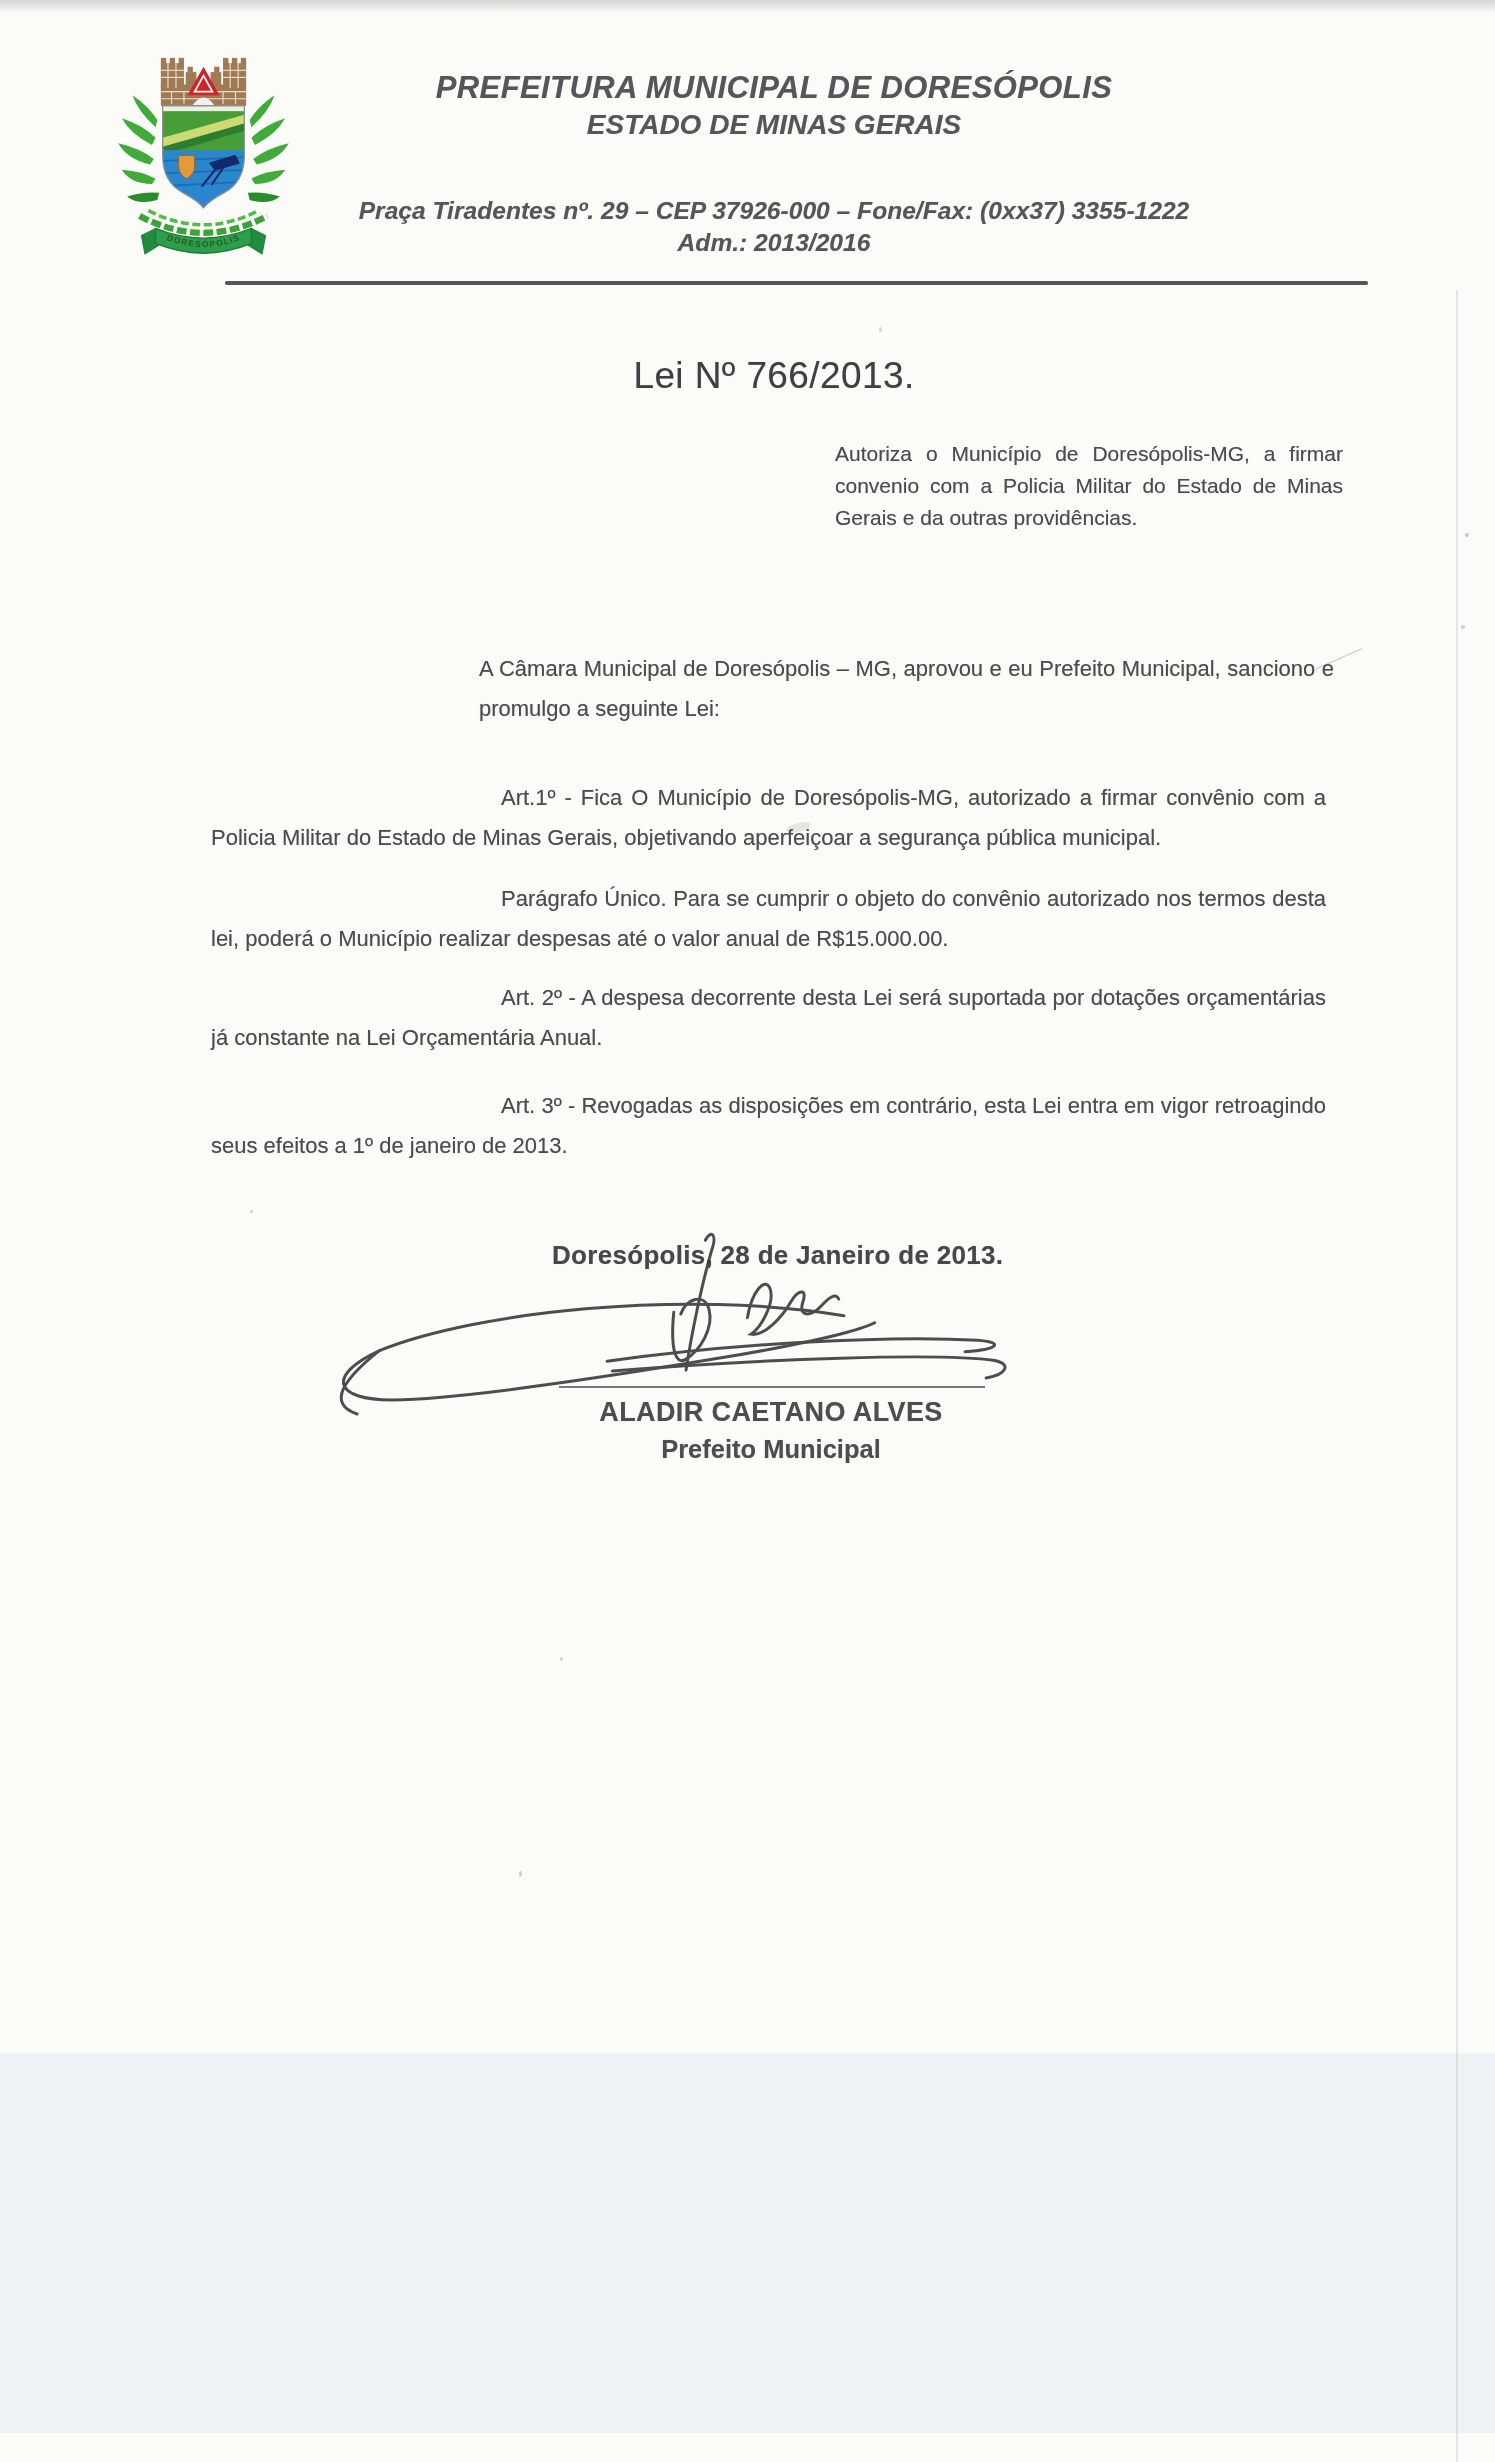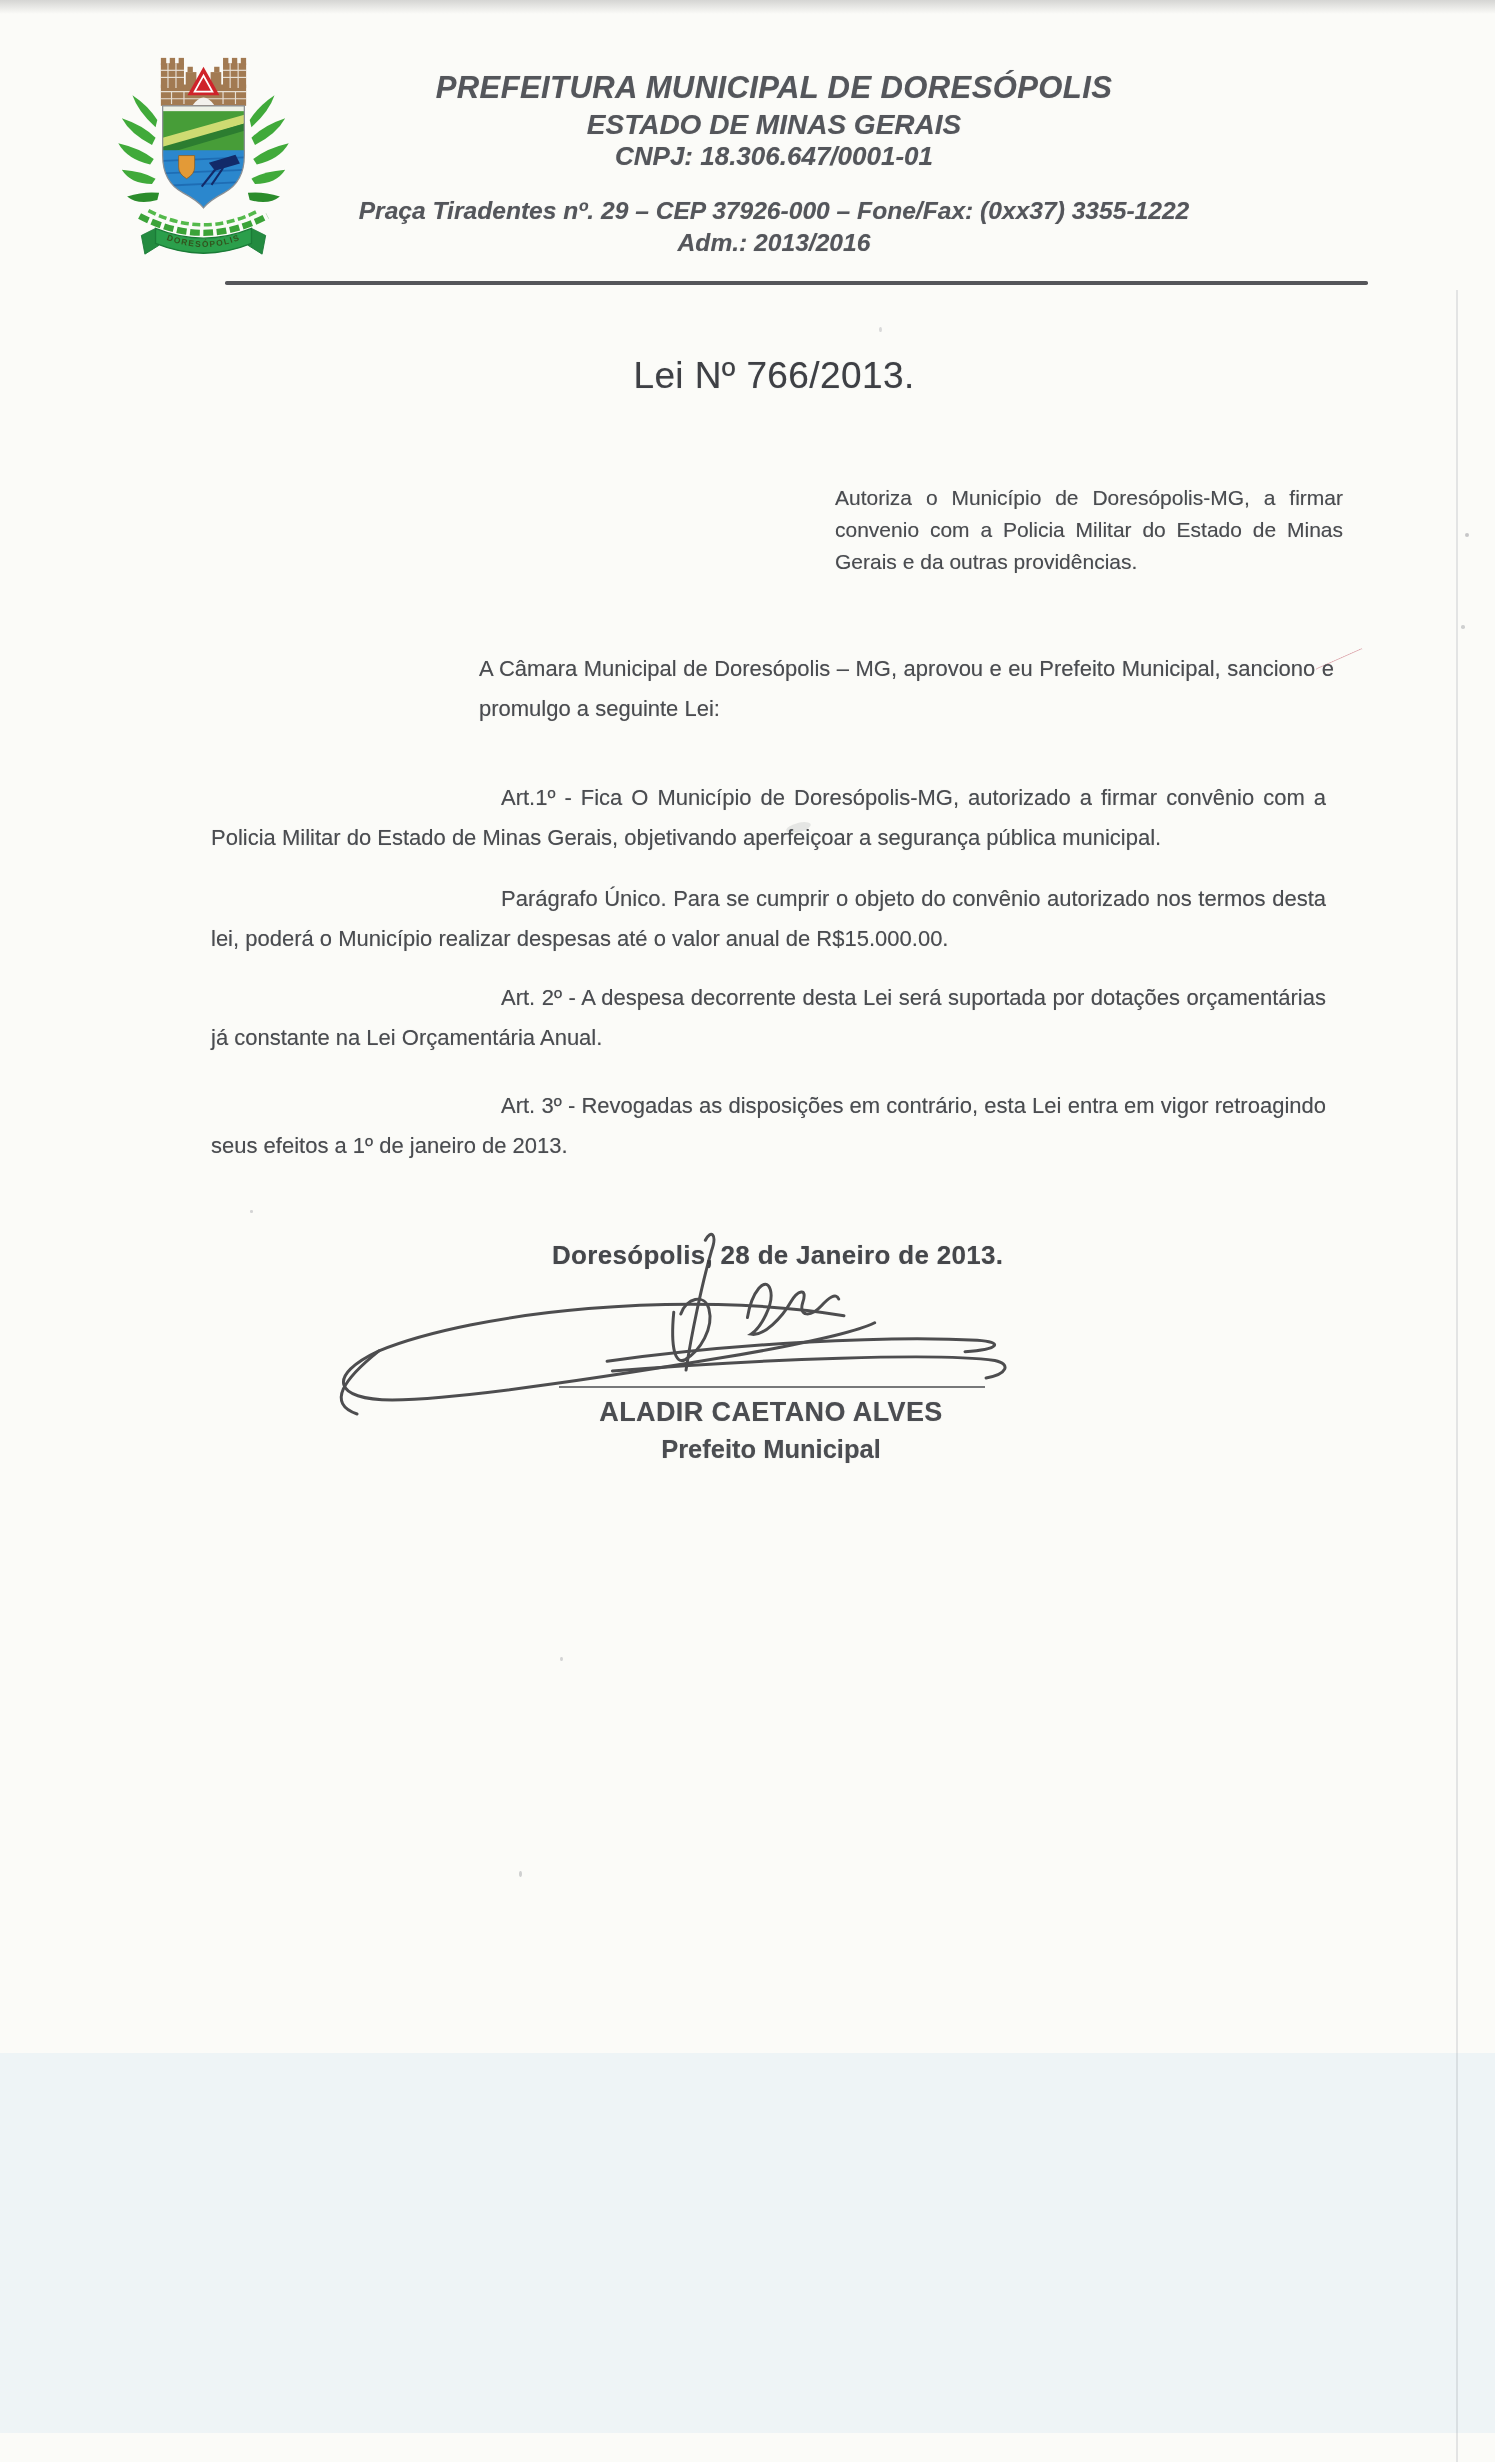--- a/index.html
+++ b/index.html
@@ -45,21 +45,21 @@
     position:absolute;left:88px;top:355px;width:1372px;text-align:center;
     font-size:37px;font-weight:normal;color:#3e4045;letter-spacing:0.4px;
     text-shadow:0 0 0.9px rgba(62,64,69,.4);
   }
   .body-text{
     text-shadow:0 0 0.7px rgba(74,76,80,.45);
     text-align:justify;hyphens:none;
   }
   .law-summary{
     position:absolute;left:835px;top:438px;width:508px;
-    font-size:21px;line-height:32px;margin-top:44px;
+    font-size:21px;line-height:32px;
   }
   .preamble{
     position:absolute;left:479px;top:649px;width:855px;
     font-size:22px;line-height:40px;
   }
   .article{
     position:absolute;left:211px;width:1115px;
     font-size:22px;line-height:40px;text-indent:290px;
   }
   .art-1{top:778px;}
@@ -207,21 +207,20 @@
         <path d="M46 202 Q100 224 154 202 L154 219 Q100 241 46 219 Z" fill="#2f9e4e" stroke="#1e7a39" stroke-width="1.5"></path>
         <text font-size="9.5" font-weight="bold" fill="#33531f" letter-spacing="1.5" font-family="Liberation Sans, DejaVu Sans, sans-serif">
           <textPath href="#ribbonPath" startOffset="50%" text-anchor="middle">DORESÓPOLIS</textPath>
         </text>
       </g>
     </svg>
   </div>
 
   <div class="hdr state">ESTADO DE MINAS GERAIS</div>
   <div class="hdr org">PREFEITURA MUNICIPAL DE DORESÓPOLIS</div>
-  <div class="hdr cnpj">CNPJ: 18.306.647/0001-01</div>
   <div class="hdr address">Praça Tiradentes nº. 29 – CEP 37926-000 – Fone/Fax: (0xx37) 3355-1222</div>
   <div class="hdr adm">Adm.: 2013/2016</div>
   <div class="header-rule"></div>
 
   <div class="law-title">Lei Nº 766/2013.</div>
   <div class="law-summary body-text">Autoriza o Município de Doresópolis-MG, a firmar convenio com a Policia Militar do Estado de Minas Gerais e da outras providências.</div>
   <div class="pen-mark"></div>
   <div class="preamble body-text">A Câmara Municipal de Doresópolis – MG, aprovou e eu Prefeito Municipal, sanciono e promulgo a seguinte Lei:</div>
 
   <div class="article art-1 body-text">Art.1º - Fica O Município de Doresópolis-MG, autorizado a firmar convênio com a Policia Militar do Estado de Minas Gerais, objetivando aperfeiçoar a segurança pública municipal.</div>

